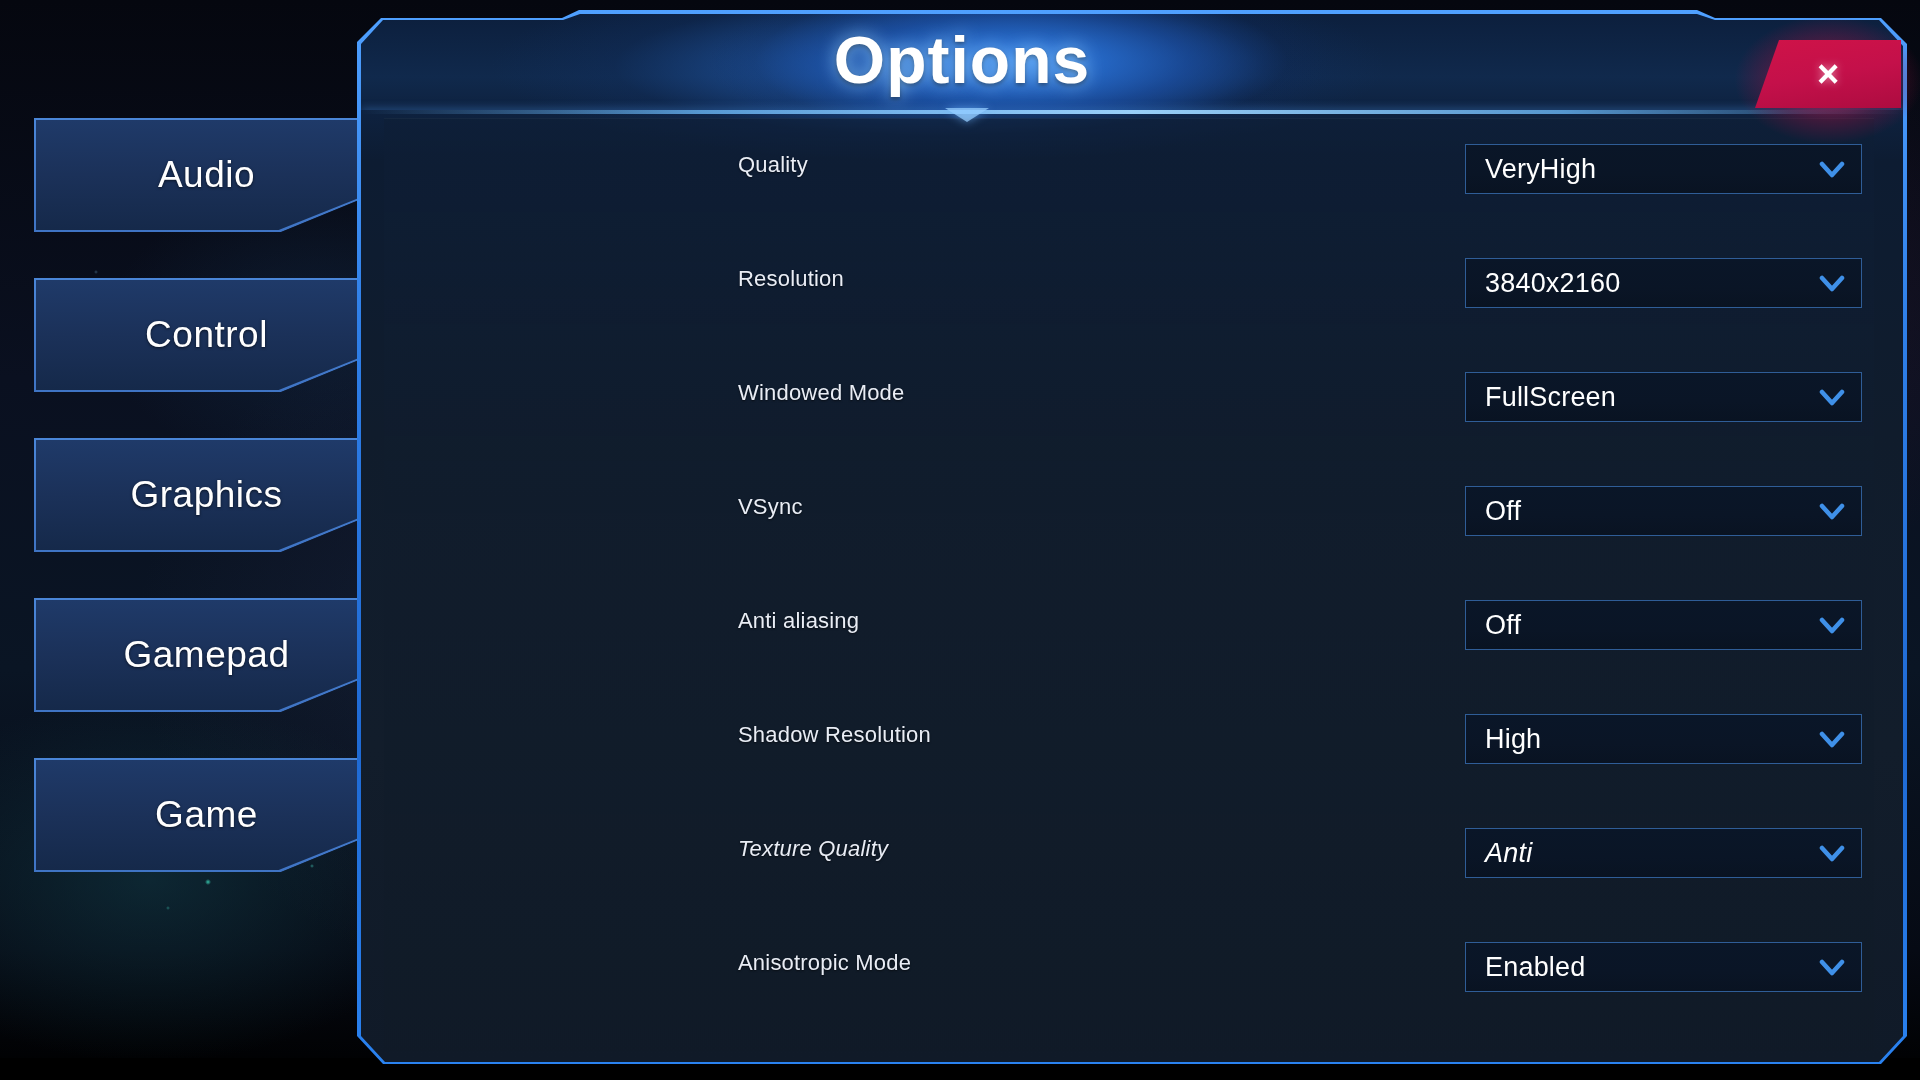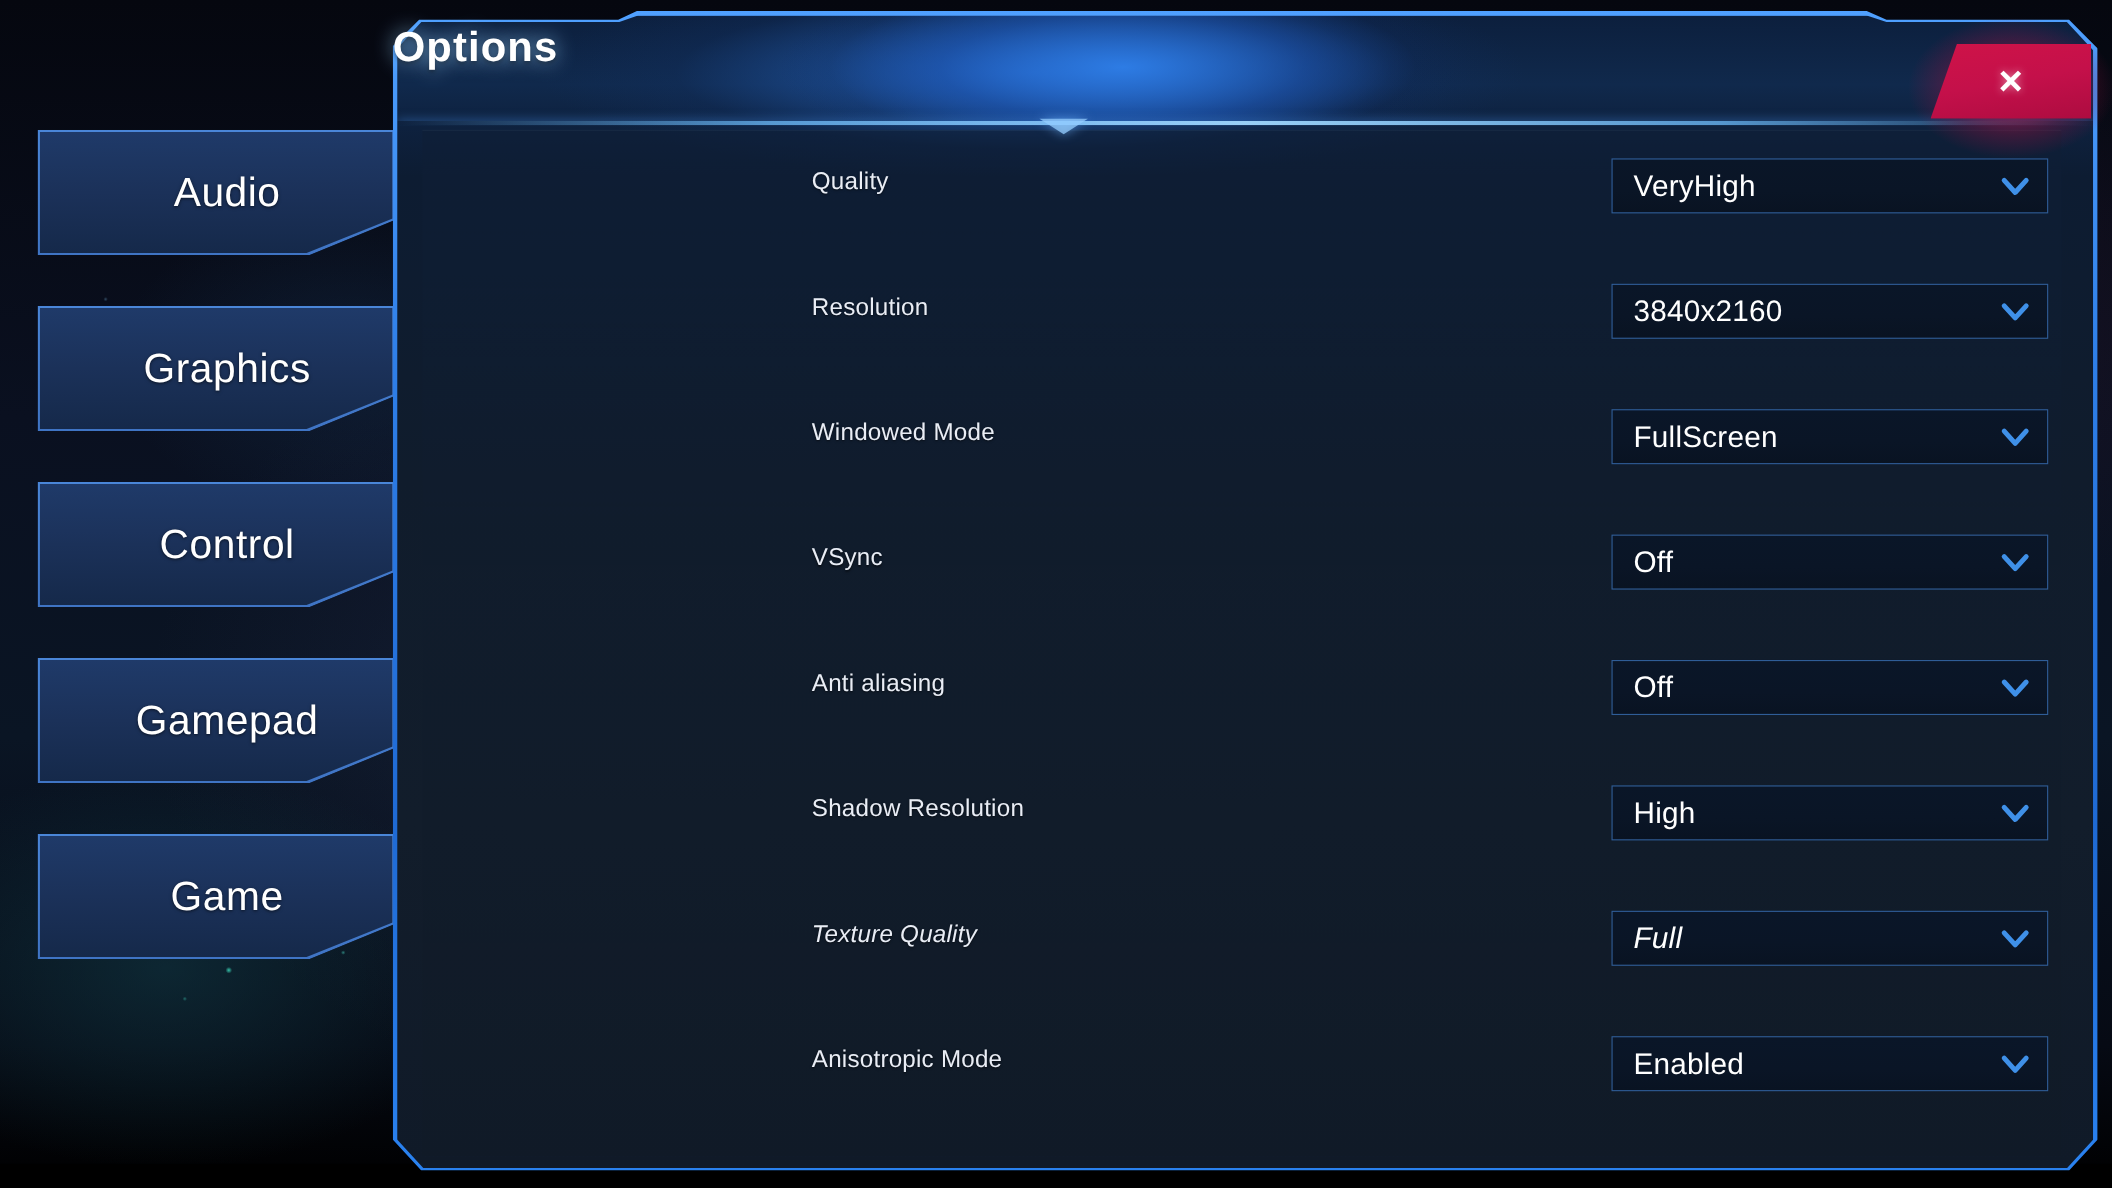--- a/index.html
+++ b/index.html
@@ -160,23 +160,23 @@
     position: absolute;
     left: 0; top: 96px;
     width: 1542px; height: 4px;
     background: linear-gradient(90deg, rgba(60,130,220,0.0) 0%, rgba(110,190,255,0.75) 22%, rgba(160,215,255,0.95) 50%, rgba(110,190,255,0.75) 78%, rgba(60,130,220,0.0) 100%);
     box-shadow: 0 0 10px rgba(80,160,255,0.65);
   }
   #panel-title {
     position: absolute;
     left: 0; top: 12px;
     width: 1210px;
-    text-align: left;
+    text-align: center;
     color: #ffffff;
-    font-size: 38px;
+    font-size: 66px;
     font-weight: bold;
     letter-spacing: 1px;
     text-shadow: 0 0 18px rgba(150,210,255,0.85), 0 2px 4px rgba(0,0,0,0.55);
     z-index: 3;
   }
   #title-chevron {
     position: absolute;
     left: 588px; top: 98px;
     width: 0; height: 0;
     border-left: 22px solid transparent;
@@ -291,26 +291,26 @@
 
   <div id="sidebar">
       <div class="side-btn">
         <div class="side-border"></div>
         <div class="side-fill"></div>
         <div class="side-label">Audio</div>
       </div>
       <div class="side-btn">
         <div class="side-border"></div>
         <div class="side-fill"></div>
-        <div class="side-label">Graphics</div>
+        <div class="side-label">Control</div>
       </div>
       <div class="side-btn">
         <div class="side-border"></div>
         <div class="side-fill"></div>
-        <div class="side-label">Control</div>
+        <div class="side-label">Graphics</div>
       </div>
       <div class="side-btn">
         <div class="side-border"></div>
         <div class="side-fill"></div>
         <div class="side-label">Gamepad</div>
       </div>
       <div class="side-btn">
         <div class="side-border"></div>
         <div class="side-fill"></div>
         <div class="side-label">Game</div>
@@ -397,21 +397,21 @@
             <div class="opt-chevron">
               <svg width="26" height="24" viewBox="0 0 26 24">
                 <polyline points="3,6 13,17 23,6" fill="none" stroke="#3f90e8" stroke-width="4.5" stroke-linecap="round" stroke-linejoin="round"></polyline>
               </svg>
             </div>
           </div>
         </div>
         <div class="opt-row" style="top: 709px; font-style: italic;">
           <div class="opt-label">Texture Quality</div>
           <div class="opt-select">
-            <div class="opt-value">Full</div>
+            <div class="opt-value">Anti</div>
             <div class="opt-chevron">
               <svg width="26" height="24" viewBox="0 0 26 24">
                 <polyline points="3,6 13,17 23,6" fill="none" stroke="#3f90e8" stroke-width="4.5" stroke-linecap="round" stroke-linejoin="round"></polyline>
               </svg>
             </div>
           </div>
         </div>
         <div class="opt-row" style="top: 823px;">
           <div class="opt-label">Anisotropic Mode</div>
           <div class="opt-select">

